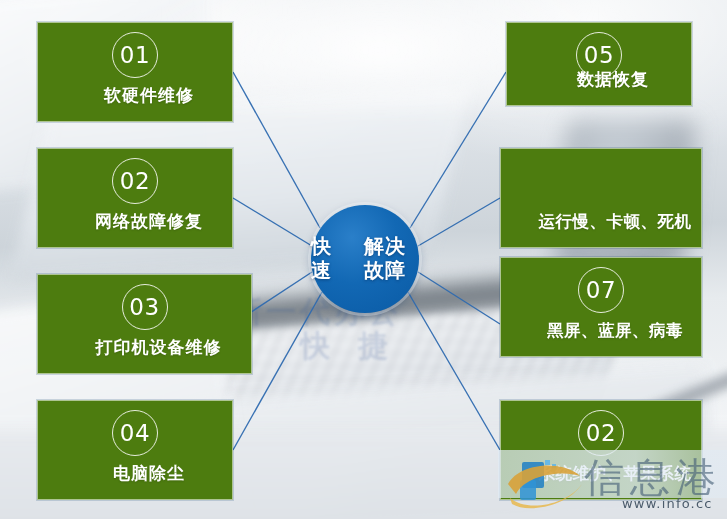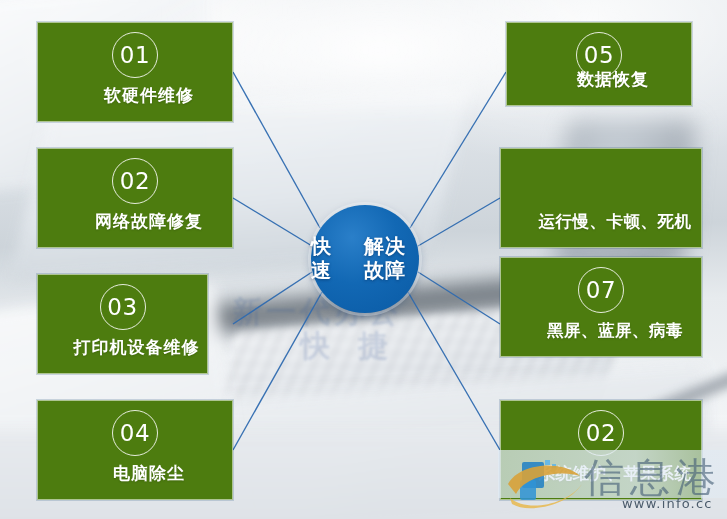--- a/index.html
+++ b/index.html
@@ -200,21 +200,21 @@
     <div class="label">软硬件维修</div>
   </div>
 
   <div class="card" style="left:37px;top:148px;width:196px;height:100px;">
     <div class="num-ring">
       <span class="num">02</span>
     </div>
     <div class="label">网络故障修复</div>
   </div>
 
-  <div class="card" style="left:37px;top:274px;width:171px;height:100px;">
+  <div class="card" style="left:37px;top:274px;width:215px;height:100px;">
     <div class="num-ring">
       <span class="num">03</span>
     </div>
     <div class="label">打印机设备维修</div>
   </div>
 
   <div class="card" style="left:37px;top:400px;width:196px;height:100px;">
     <div class="num-ring">
       <span class="num">04</span>
     </div>

